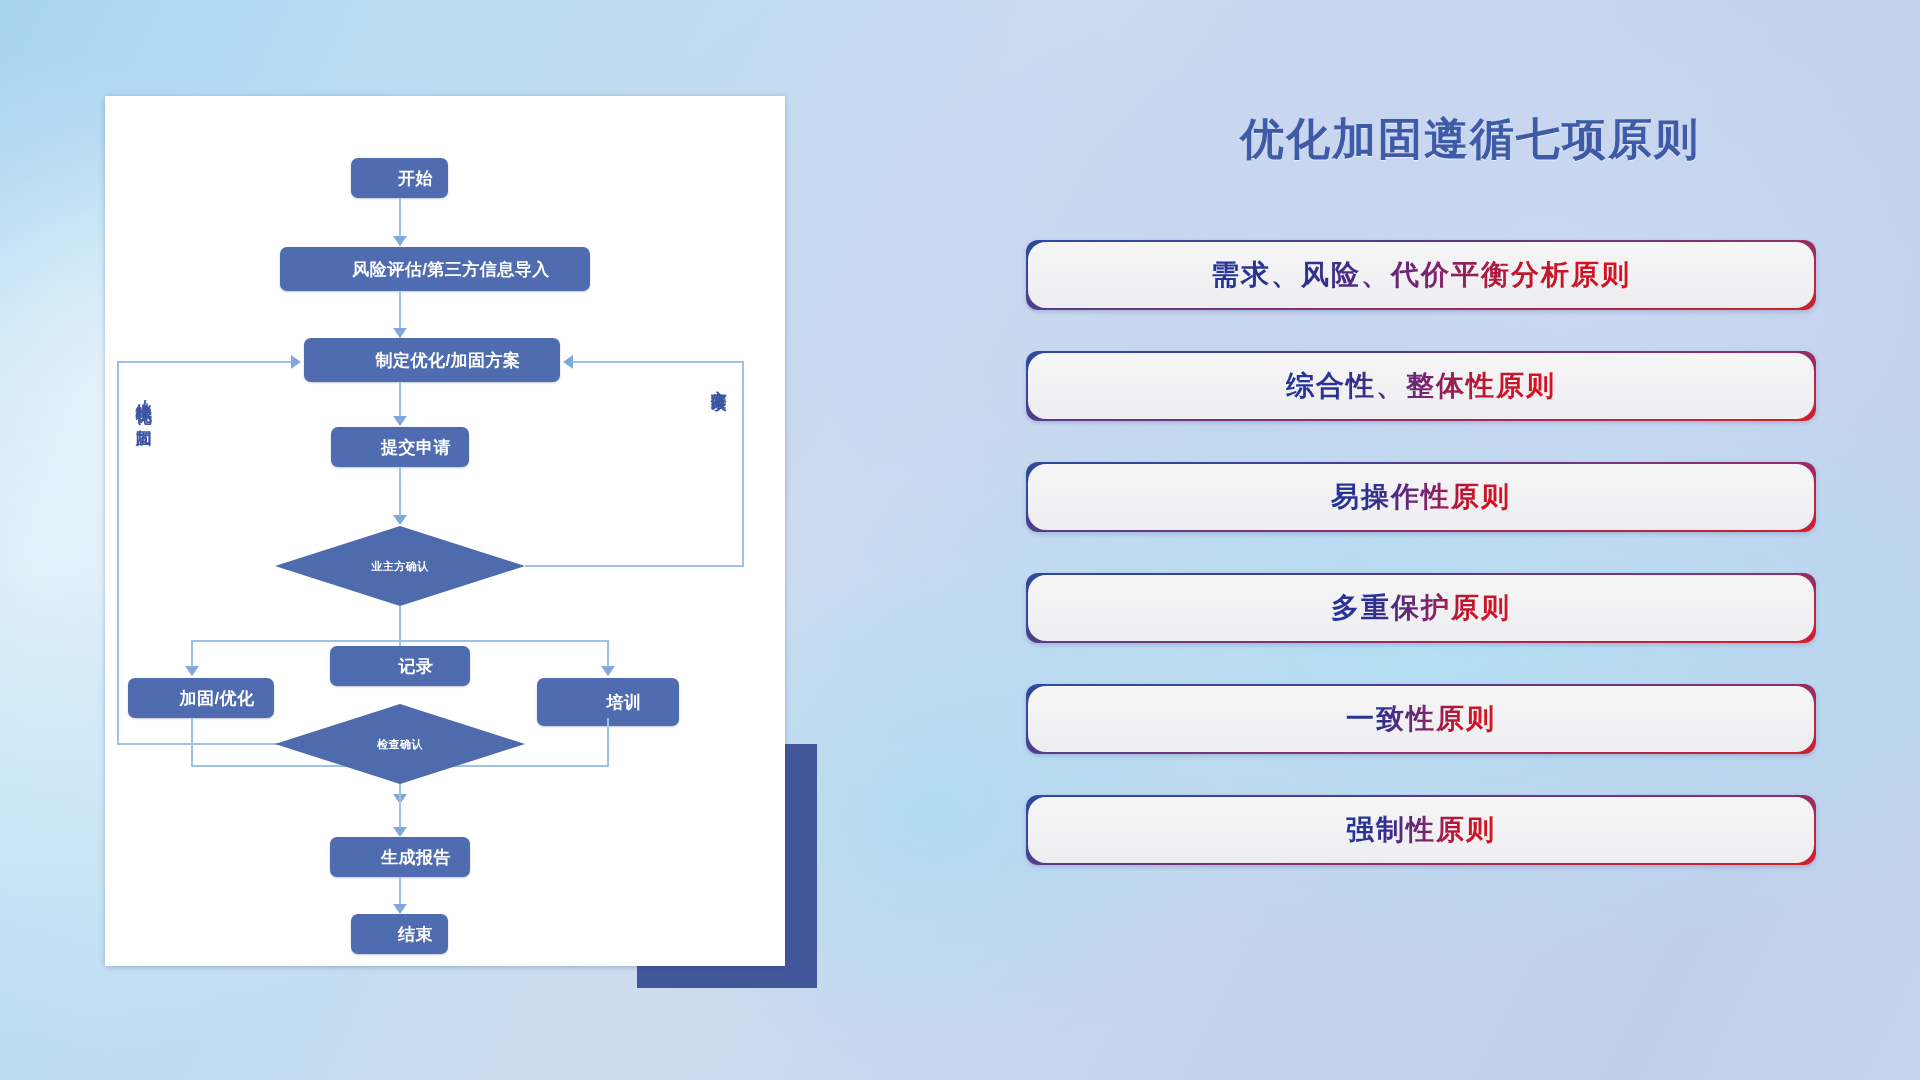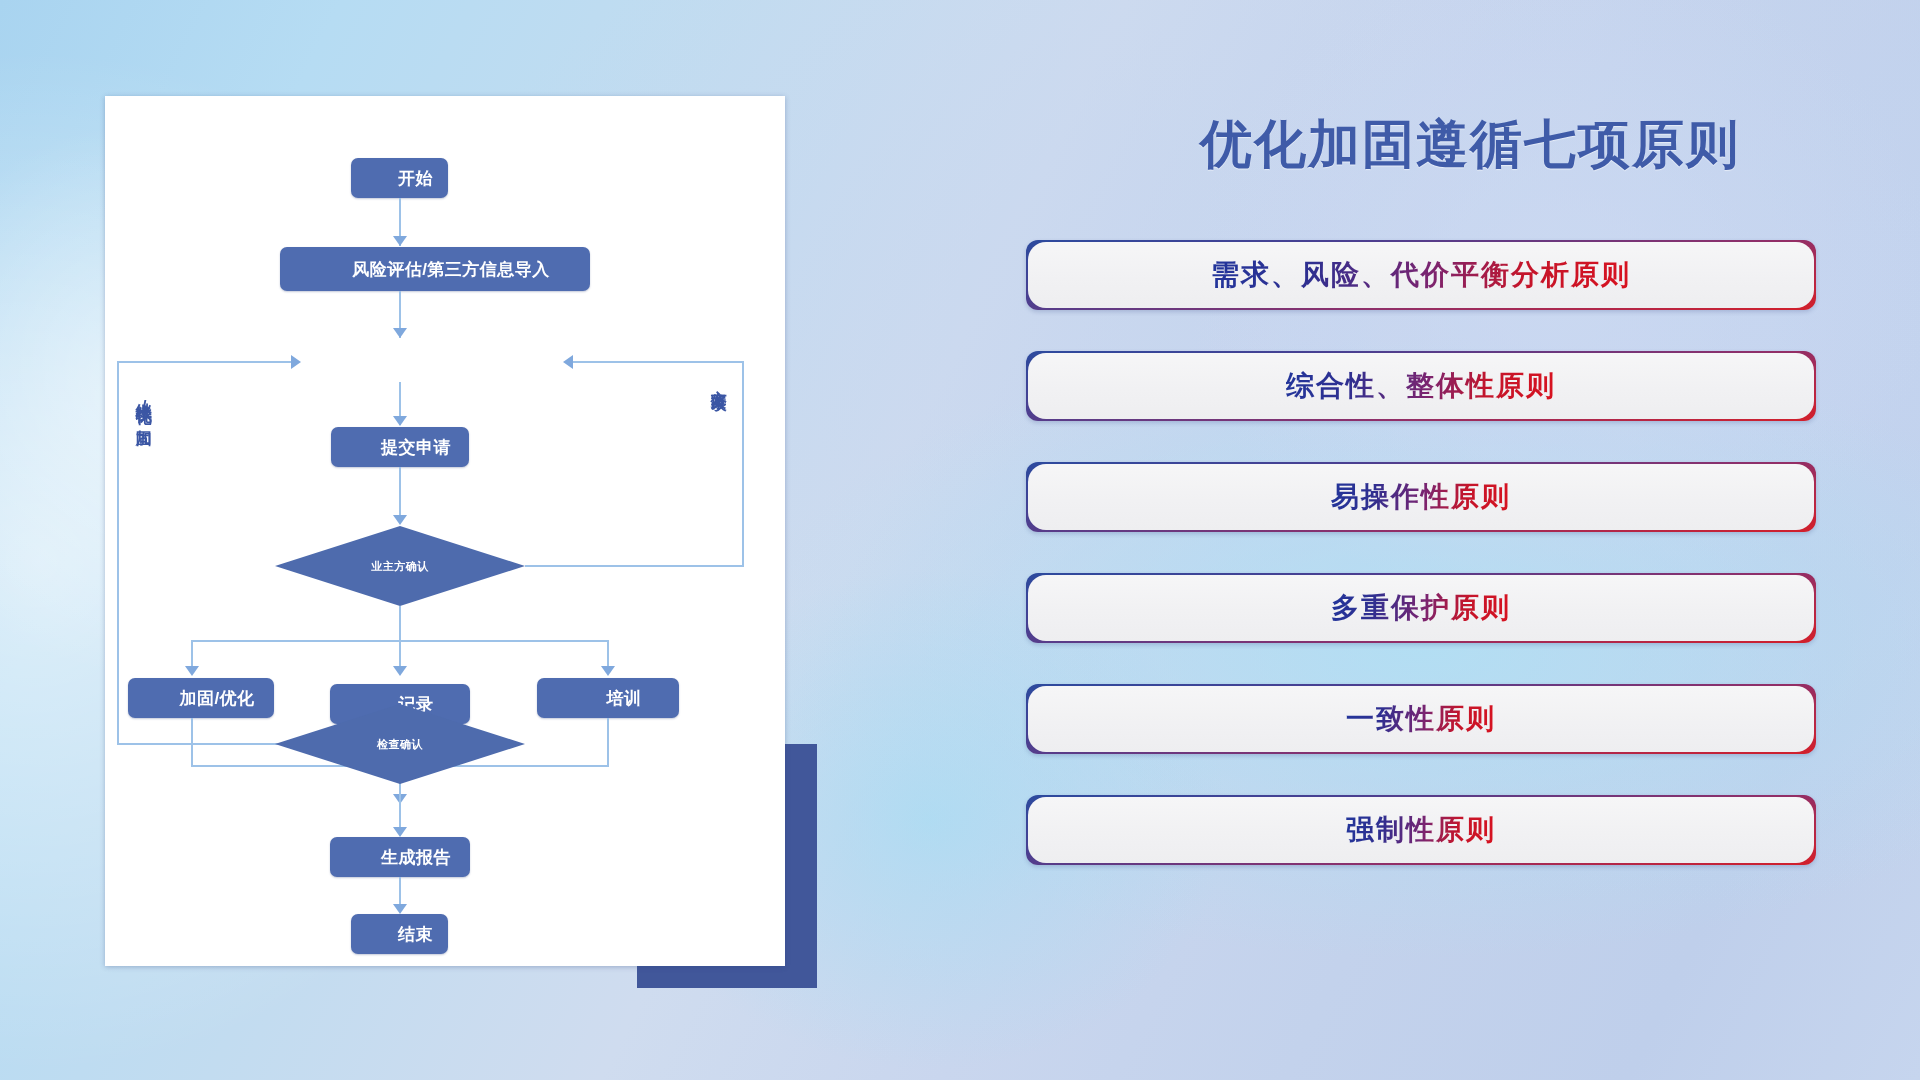--- a/index.html
+++ b/index.html
@@ -57,21 +57,21 @@
     border-right:10px solid #7fa8dd; }
   .vlabel{
     position:absolute; writing-mode:vertical-rl; text-orientation:upright;
     color:#3b56a4; font-size:16px; font-weight:700; letter-spacing:2px;
     line-height:1.05; white-space:nowrap;
   }
 
   
   .panel-title{
     position:absolute; left:1150px; top:110px; width:640px; text-align:center;
-    font-size:52px; font-weight:700; color:#3f5ba8; letter-spacing:2px;
+    font-size:44px; font-weight:700; color:#3f5ba8; letter-spacing:2px;
     text-shadow:0 1px 1px rgba(255,255,255,.55);
   }
   .cards{ position:absolute; left:1026px; top:240px; width:790px; }
   .card{
     position:relative; height:70px; margin-bottom:41px;
     border-radius:12px; padding:2px;
     background:linear-gradient(170deg,#2c4a9e 0%,#4a3f91 28%,#8e2f6a 62%,#d31f2a 100%);
     box-shadow:0 2px 4px rgba(50,70,130,.22);
   }
   .card-inner{
@@ -99,20 +99,21 @@
   <div class="flow-inner">
 
     <div class="node" style="left:246px;top:62px;width:97px;height:40px;">开始</div>
     <div class="ln v" style="left:294px;top:102px;height:48px;"></div>
     <div class="arrow-d" style="left:288px;top:140px;"></div>
 
     <div class="node" style="left:175px;top:151px;width:310px;height:44px;">风险评估/第三方信息导入</div>
     <div class="ln v" style="left:294px;top:195px;height:47px;"></div>
     <div class="arrow-d" style="left:288px;top:232px;"></div>
 
+    <div class="node" style="left:199px;top:242px;width:256px;height:44px;">制定优化/加固方案</div>
     <div class="ln v" style="left:294px;top:286px;height:43px;"></div>
     <div class="arrow-d" style="left:288px;top:320px;"></div>
 
     <div class="node" style="left:226px;top:331px;width:138px;height:40px;">提交申请</div>
     <div class="ln v" style="left:294px;top:371px;height:56px;"></div>
     <div class="arrow-d" style="left:288px;top:419px;"></div>
 
     <div class="diamond" style="left:170px;top:430px;width:250px;height:80px;">业主方确认</div>
 
     <div class="ln h" style="left:420px;top:469px;width:219px;"></div>
@@ -130,22 +131,22 @@
     <div class="ln v" style="left:294px;top:510px;height:35px;"></div>
     <div class="ln h" style="left:86px;top:544px;width:418px;"></div>
     <div class="ln v" style="left:86px;top:544px;height:34px;"></div>
     <div class="ln v" style="left:294px;top:544px;height:34px;"></div>
     <div class="ln v" style="left:502px;top:544px;height:34px;"></div>
     <div class="arrow-d" style="left:80px;top:570px;"></div>
     <div class="arrow-d" style="left:288px;top:570px;"></div>
     <div class="arrow-d" style="left:496px;top:570px;"></div>
 
     <div class="node" style="left:23px;top:582px;width:146px;height:40px;">加固/优化</div>
-    <div class="node" style="left:225px;top:588px;width:140px;height:40px;">记录</div>
-    <div class="node" style="left:432px;top:582px;width:142px;height:40px;">培训</div>
+    <div class="node" style="left:225px;top:550px;width:140px;height:40px;">记录</div>
+    <div class="node" style="left:432px;top:582px;width:142px;height:48px;">培训</div>
 
     <div class="ln v" style="left:86px;top:622px;height:48px;"></div>
     <div class="ln v" style="left:502px;top:622px;height:48px;"></div>
     <div class="ln h" style="left:86px;top:669px;width:418px;"></div>
     <div class="ln v" style="left:294px;top:622px;height:84px;"></div>
     <div class="arrow-d" style="left:288px;top:698px;"></div>
 
     <div class="diamond" style="left:170px;top:608px;width:250px;height:80px;">检查确认</div>
 
     <div class="ln v" style="left:294px;top:688px;height:51px;"></div>

